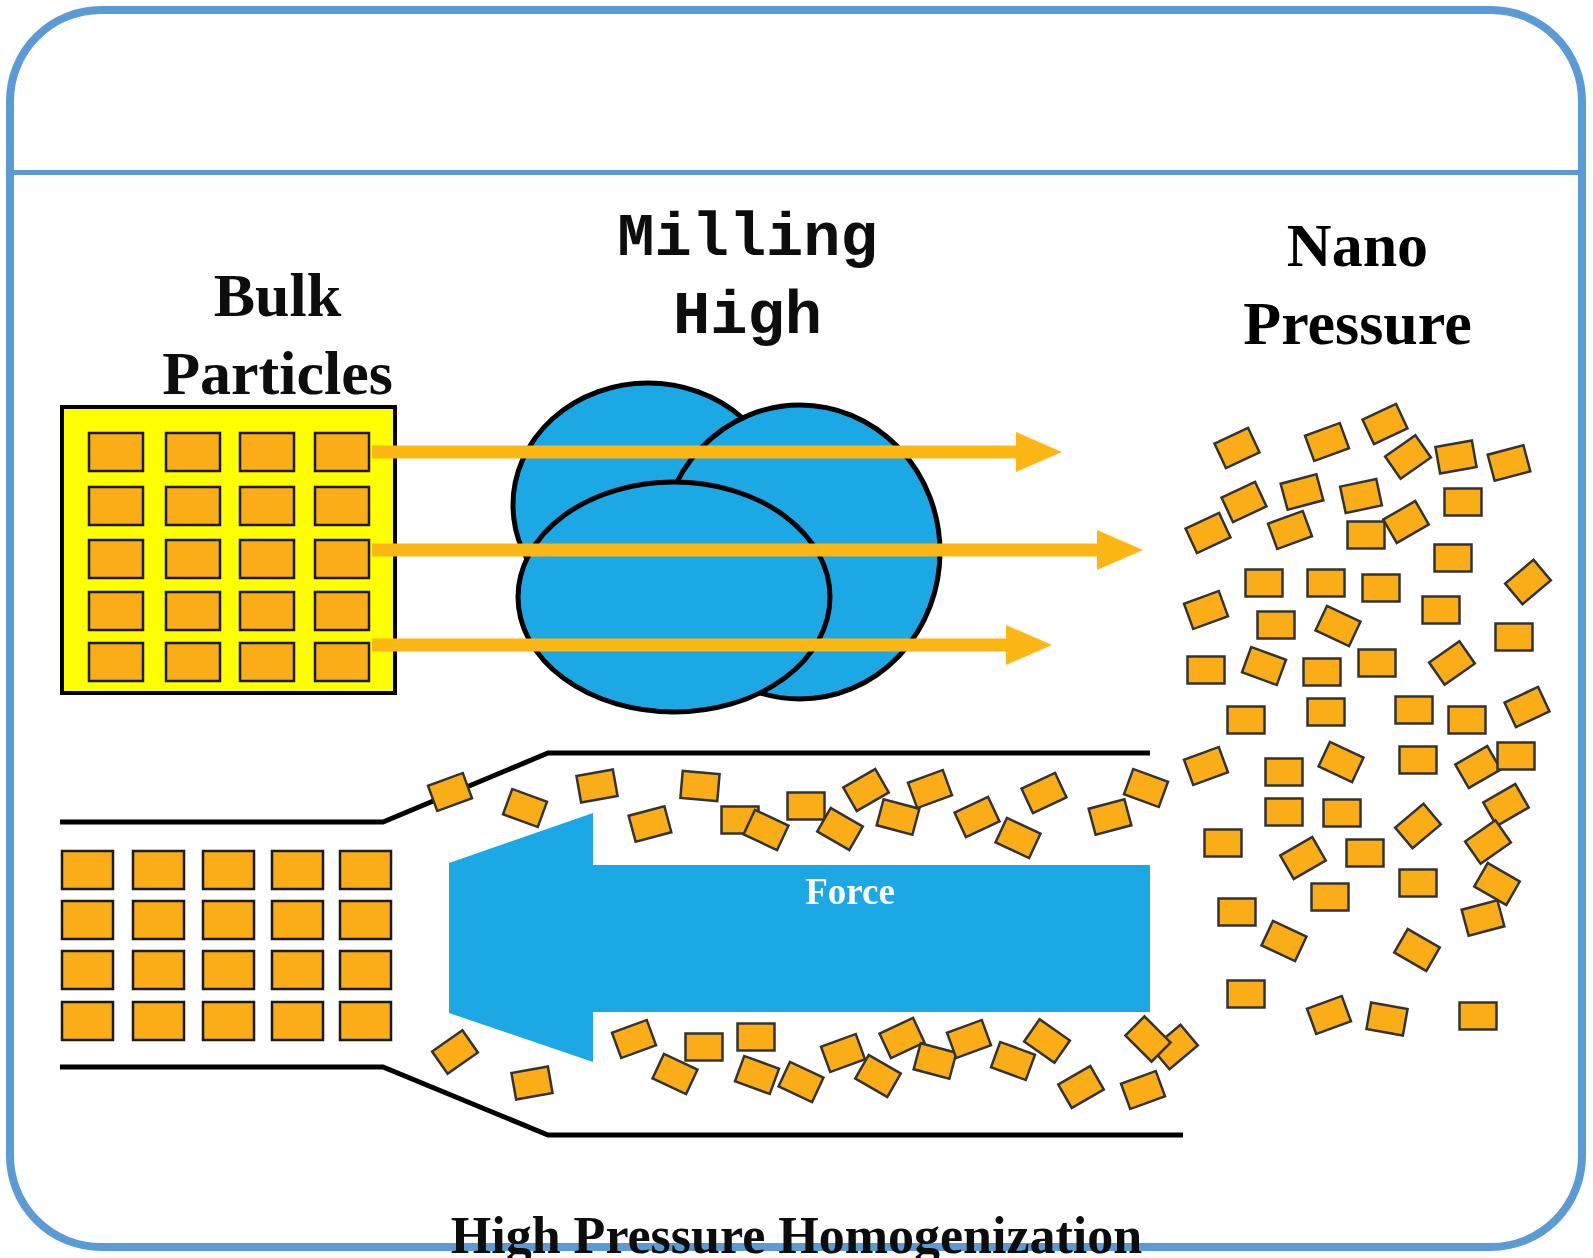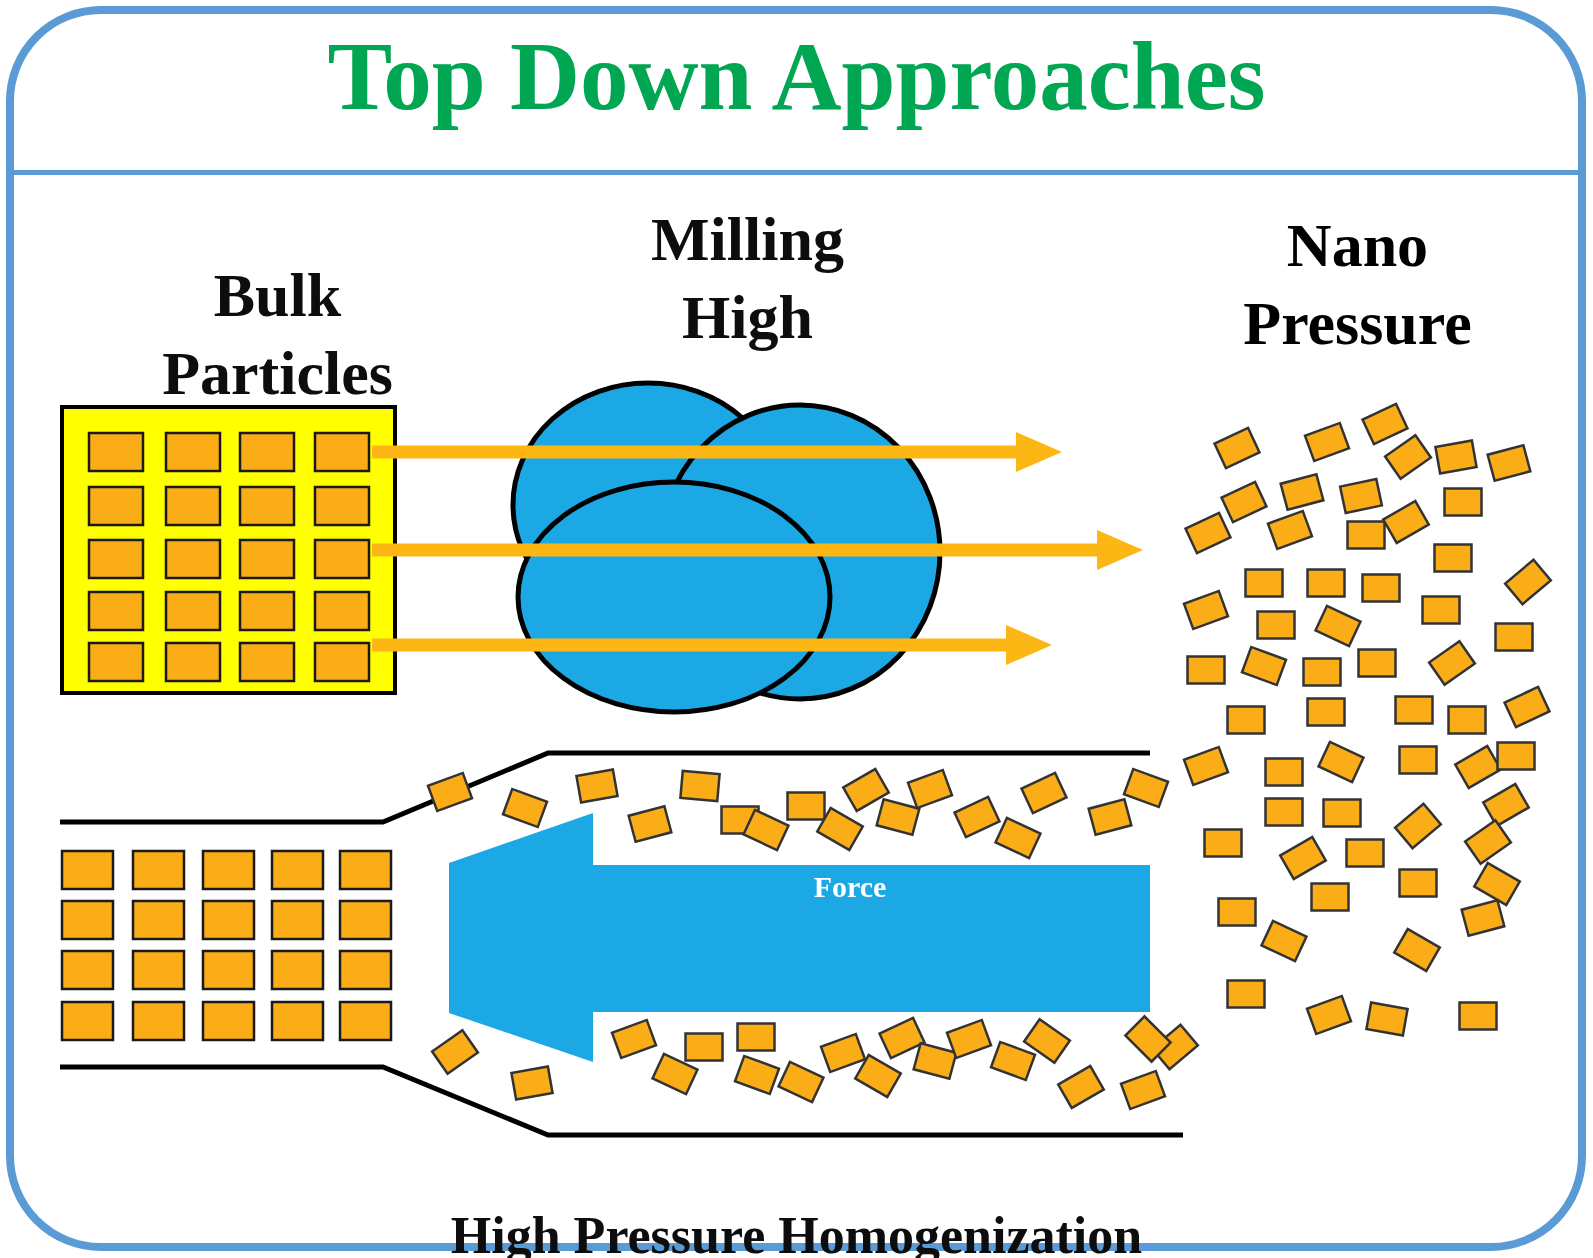--- a/index.html
+++ b/index.html
@@ -5,35 +5,34 @@
   html,body{margin:0;padding:0;background:#ffffff;}
   .stage{position:relative;width:1593px;height:1258px;overflow:hidden;background:#ffffff;
          font-family:"Liberation Serif", serif;}
   .frame{position:absolute;left:6px;top:6px;right:7px;bottom:7px;border:8px solid #5B9BD5;
          border-radius:95px;z-index:1;}
   .separator{position:absolute;left:14px;right:14px;top:170px;height:5px;background:#5B9BD5;z-index:3;}
   .title{position:absolute;left:0;top:26px;width:100%;text-align:center;font-weight:bold;
          font-size:97px;line-height:1.05;z-index:3;}
   .col-label{position:absolute;text-align:center;font-weight:bold;font-size:62px;line-height:78px;z-index:3;}
   .col-label.bulk{left:90px;width:375px;top:208px;margin-top:48px;}
-  .col-label.milling{left:560px;width:375px;top:200px;}
+  .col-label.milling{left:560px;width:375px;top:200px;font-family:Liberation Mono, monospace;}
   .col-label.nano{left:1170px;width:375px;top:206px;}
   #diagram{position:absolute;left:0;top:0;z-index:2;}
   .force{position:absolute;left:760px;top:870px;width:180px;text-align:center;font-weight:bold;
-         font-size:30px;z-index:4;}
+         font-size:37px;z-index:4;}
   .caption{position:absolute;left:0;top:1178px;width:1593px;text-align:center;font-weight:bold;
            font-size:52px;z-index:3;}
 </style>
 </head>
 <body>
 
 <div class="stage">
   <div class="frame" style="border-color: rgb(91, 155, 213);"></div>
 
-  <div class="title" style="color: rgb(0, 166, 81);">Top Down Approaches</div>
   <div class="separator" style="background: rgb(91, 155, 213);"></div>
 
   <div class="col-label bulk" style="color: rgb(13, 13, 13);">
     <div>Bulk</div>
     <div>Particles</div>
   </div>
   <div class="col-label milling" style="color: rgb(13, 13, 13);">
     <div>Milling</div>
     <div>High</div>
   </div>

